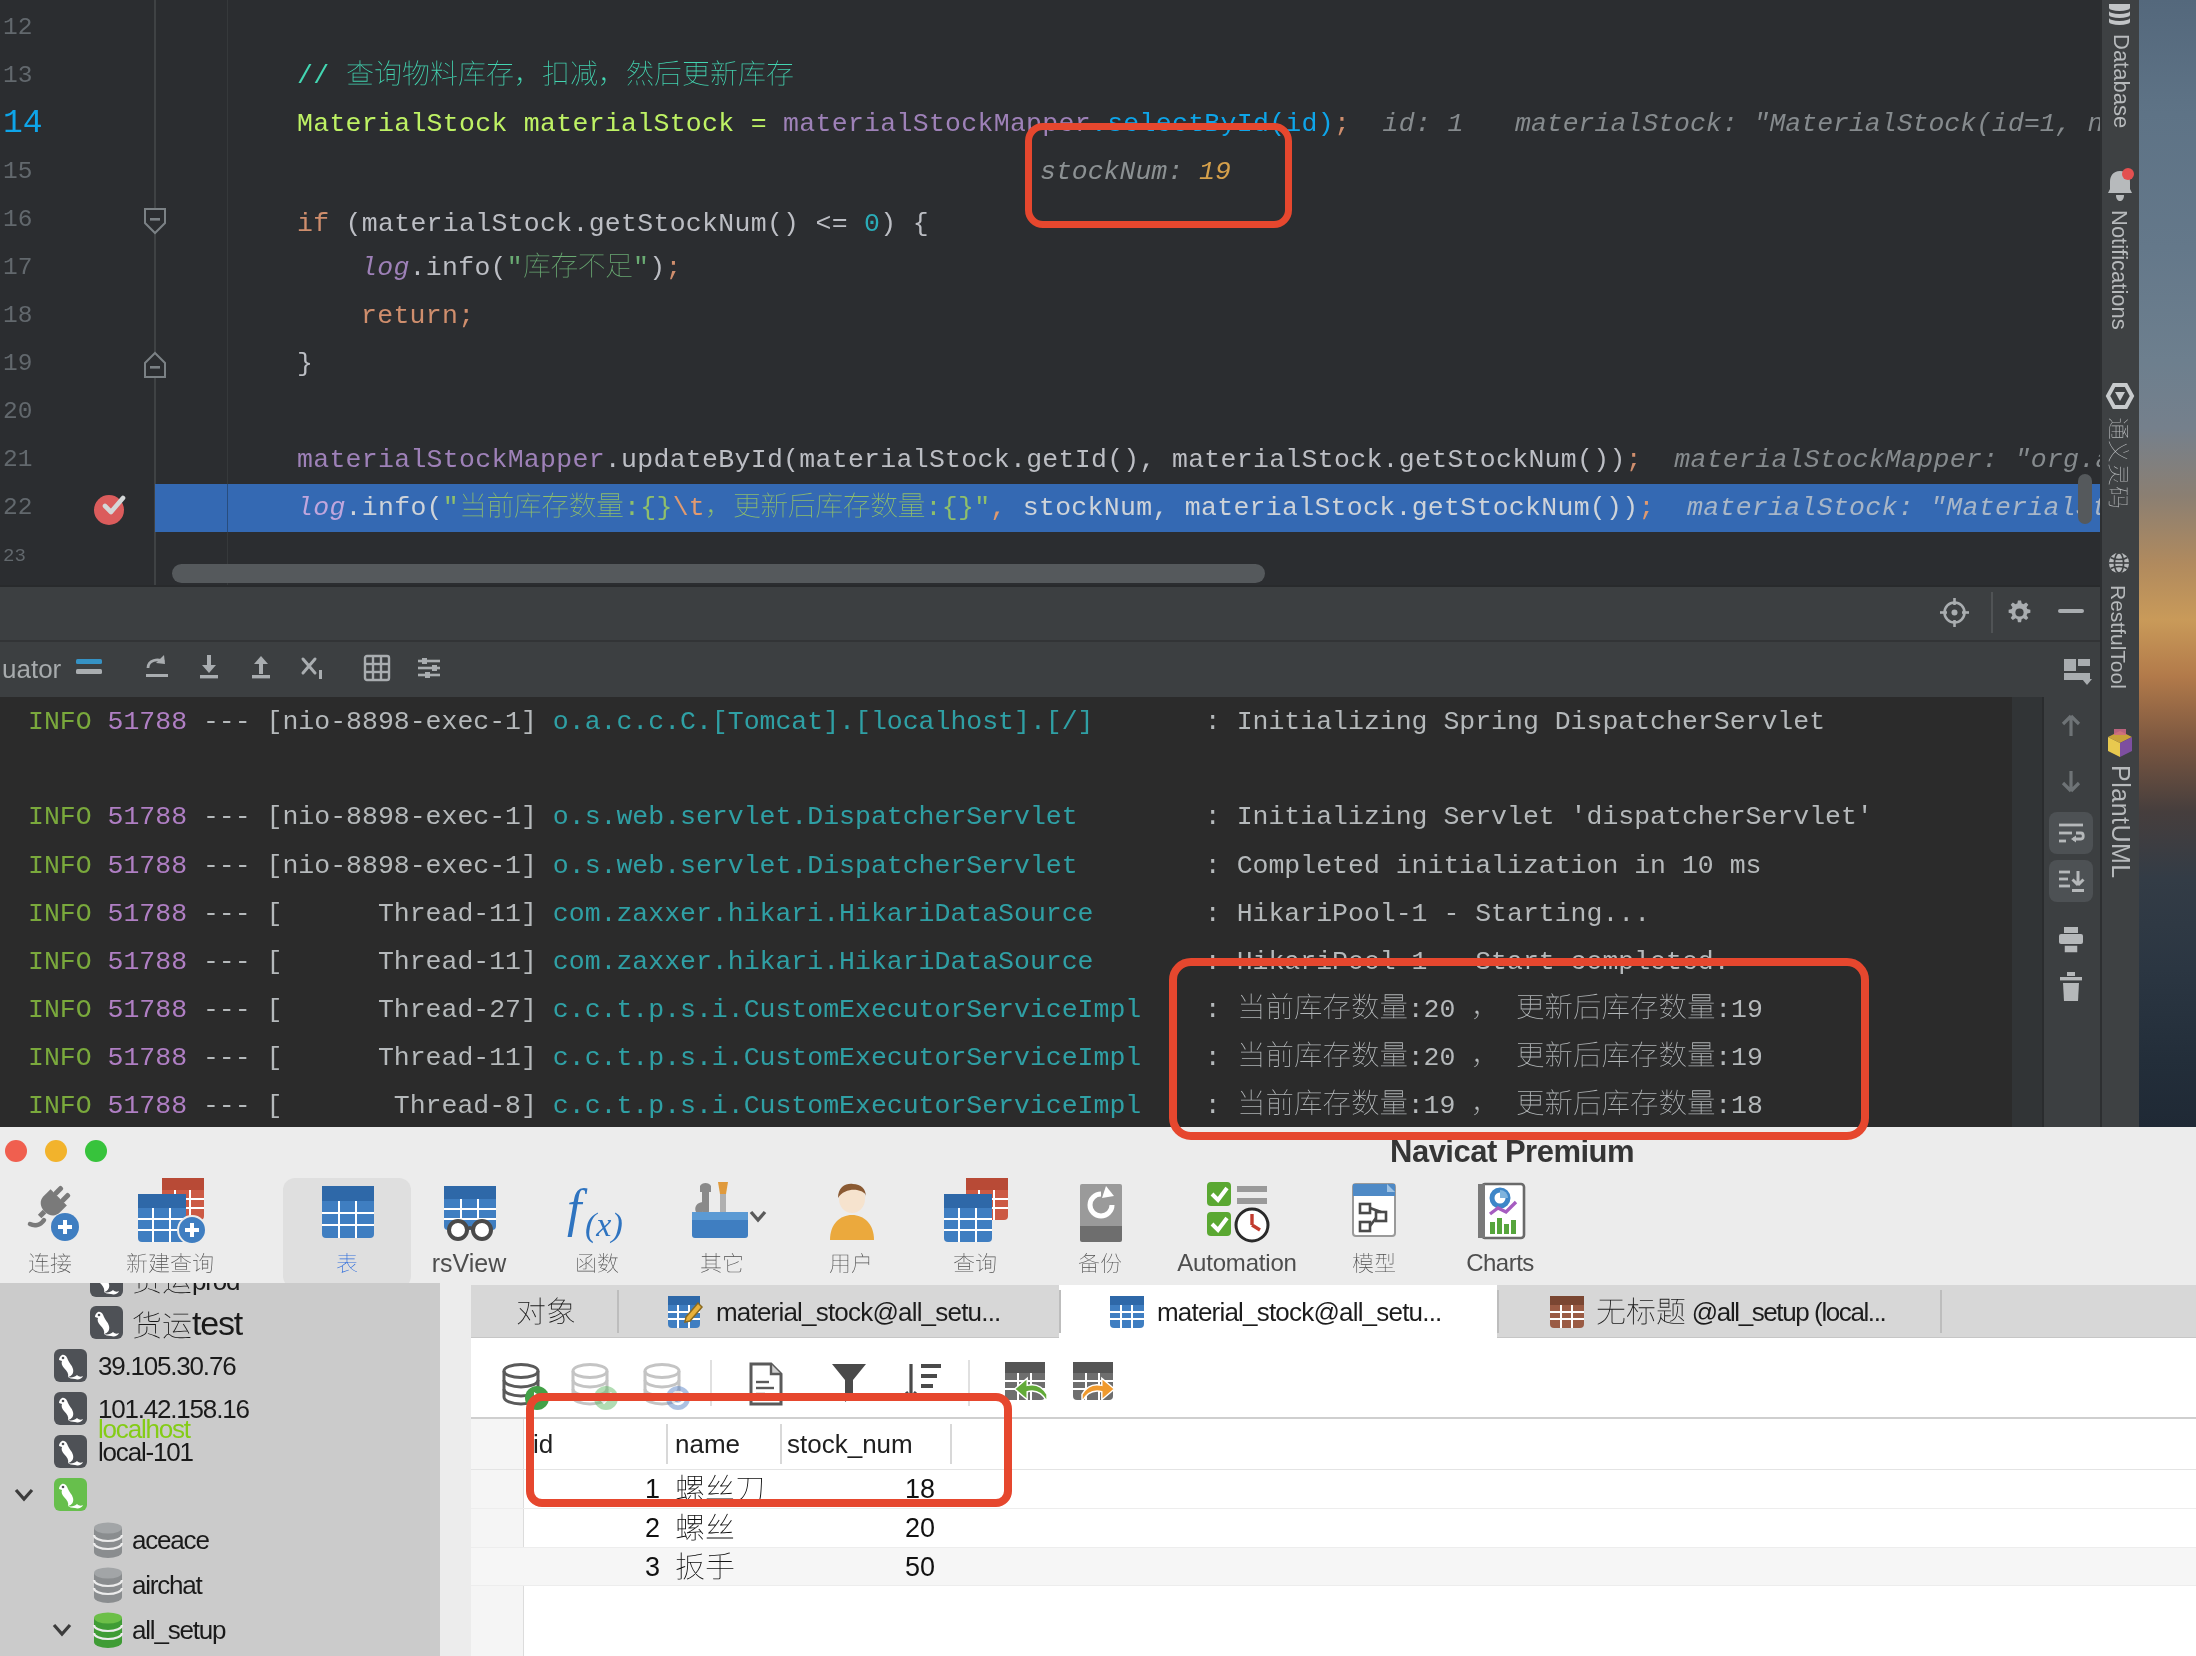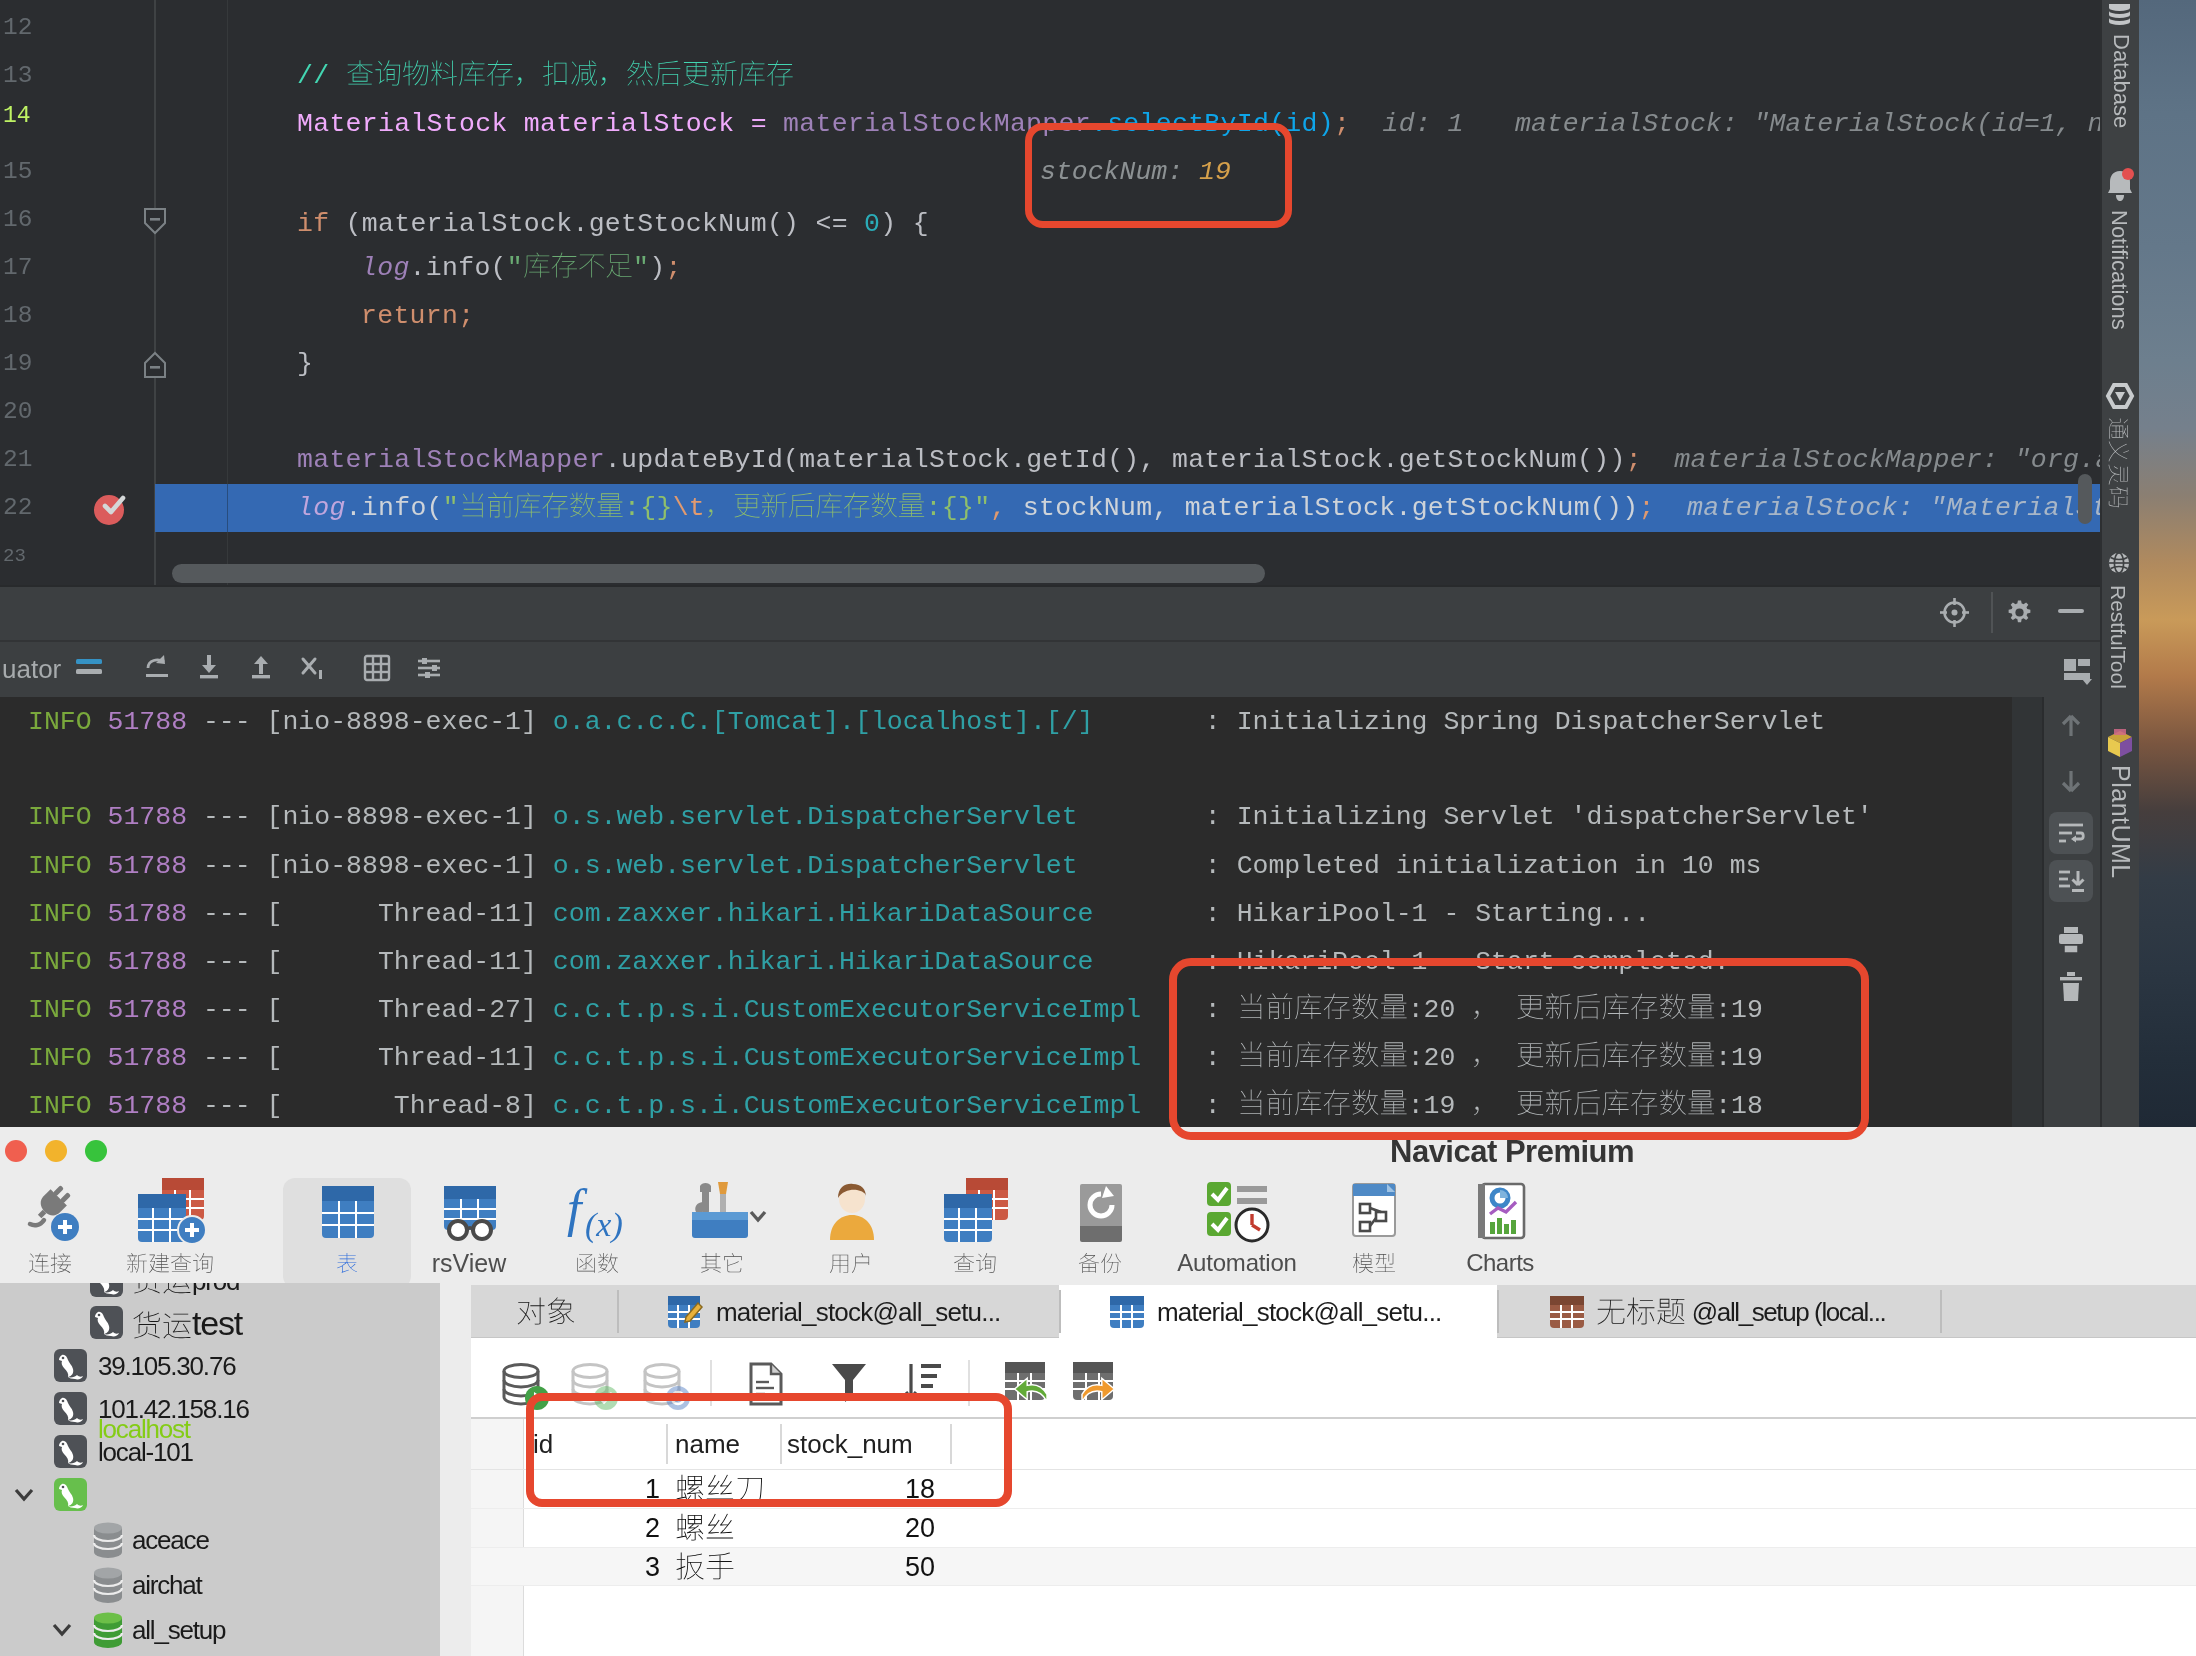--- a/index.html
+++ b/index.html
@@ -54,21 +54,21 @@
 <path fill="#7d4fa0" d="M27 10 L15 16 L15 30 L27 24 Z"></path>
 <path fill="#d06a88" d="M9 2 L21 2 L21 8 L9 8 Z" opacity="0.85"></path>
     </svg>
     <div class="a" style="left:0;top:0;width:2100px;height:585px;overflow:hidden">
       <div class="a" style="left:154px;top:0;width:2px;height:585px;background:#3f4244"></div>
       <div class="a" style="left:227px;top:0;width:1px;height:585px;background:#36393b"></div>
       <div class="a" style="left:155px;top:484px;width:1945px;height:48px;background:#3469b3"></div>
       <div class="a" style="left:227px;top:484px;width:1px;height:48px;background:rgba(20,25,30,0.35)"></div>
       <div class="m" style="left:3px;top:4px;font-size:24.5px;color:#62686d">12</div>
       <div class="m" style="left:3px;top:52px;font-size:24.5px;color:#62686d">13</div>
-      <div class="m" style="left:3px;top:92px;font-size:23px;color:#bef264">14</div>
+      <div class="m" style="left:3px;top:100px;font-size:33px;color:#0ea5e9">14</div>
       <div class="m" style="left:3px;top:148px;font-size:24.5px;color:#62686d">15</div>
       <div class="m" style="left:3px;top:196px;font-size:24.5px;color:#62686d">16</div>
       <div class="m" style="left:3px;top:244px;font-size:24.5px;color:#62686d">17</div>
       <div class="m" style="left:3px;top:292px;font-size:24.5px;color:#62686d">18</div>
       <div class="m" style="left:3px;top:340px;font-size:24.5px;color:#62686d">19</div>
       <div class="m" style="left:3px;top:388px;font-size:24.5px;color:#62686d">20</div>
       <div class="m" style="left:3px;top:436px;font-size:24.5px;color:#62686d">21</div>
       <div class="m" style="left:3px;top:484px;font-size:24.5px;color:#62686d">22</div>
       <div class="m" style="left:3px;top:532px;font-size:19px;color:#62686d">23</div>
       <svg class="a" style="left:142px;top:206px" width="26" height="30" viewBox="0 0 26 30">
@@ -77,21 +77,21 @@
       </svg>
       <svg class="a" style="left:142px;top:350px" width="26" height="30" viewBox="0 0 26 30">
 <path d="M13 3 L23 13 V27 H3 V13 Z" fill="#2b2d30" stroke="#7b8185" stroke-width="2"></path>
 <rect x="8" y="16" width="10" height="2.6" fill="#7b8185"></rect>
       </svg>
       <svg class="a" style="left:92px;top:491px" width="36" height="36" viewBox="0 0 36 36">
 <circle cx="17" cy="19" r="15" fill="#db5c5c"></circle>
 <path d="M13 15 L19 21 L31 7" fill="none" stroke="#d4d7d8" stroke-width="4.6" stroke-linecap="round" stroke-linejoin="round"></path>
       </svg>
       <div class="m" style="left:297px;top:52px;letter-spacing:0.3px"><span style="color:#43d6b2;">//&nbsp;</span><svg width="448.0" height="28.0" viewBox="0 0 16000 1000" style="vertical-align:-3.5px;" fill="#43d6b2">['<use href="#g67E5" x="0"></use>', '<use href="#g8BE2" x="1000"></use>', '<use href="#g7269" x="2000"></use>', '<use href="#g6599" x="3000"></use>', '<use href="#g5E93" x="4000"></use>', '<use href="#g5B58" x="5000"></use>', '<use href="#gFF0C" x="6000"></use>', '<use href="#g6263" x="7000"></use>', '<use href="#g51CF" x="8000"></use>', '<use href="#gFF0C" x="9000"></use>', '<use href="#g7136" x="10000"></use>', '<use href="#g540E" x="11000"></use>', '<use href="#g66F4" x="12000"></use>', '<use href="#g65B0" x="13000"></use>', '<use href="#g5E93" x="14000"></use>', '<use href="#g5B58" x="15000"></use>']</svg></div>
-      <div class="m" style="left:297px;top:100px;letter-spacing:0.3px"><span style="color:#f0abfc;">MaterialStock materialStock = </span><span style="color:#9e81b8;">materialStockMapper</span><span style="color:#0ea5e9;">.selectById(id)</span><span style="color:#cf8e6d;">;</span><span style="color:#bcbec4;">  </span><span style="color:#868b8e;font-style:italic;">id: 1</span></div>
+      <div class="m" style="left:297px;top:100px;letter-spacing:0.3px"><span style="color:#bef264;">MaterialStock materialStock = </span><span style="color:#9e81b8;">materialStockMapper</span><span style="color:#0ea5e9;">.selectById(id)</span><span style="color:#cf8e6d;">;</span><span style="color:#bcbec4;">  </span><span style="color:#868b8e;font-style:italic;">id: 1</span></div>
       <div class="m" style="left:1515px;top:100px;color:#868b8e;font-style:italic">materialStock: "MaterialStock(id=1, n</div>
       <div class="m" style="left:1040px;top:148px;font-style:italic"><span style="color:#8c9193;font-style:italic;">stockNum: </span><span style="color:#d5a04b;font-style:italic;">19</span></div>
       <div class="m" style="left:297px;top:200px;letter-spacing:0.3px"><span style="color:#cf8e6d;">if</span><span style="color:#bcbec4;"> (materialStock.getStockNum() &lt;= </span><span style="color:#2aacb8;">0</span><span style="color:#bcbec4;">) {</span></div>
       <div class="m" style="left:361px;top:244px;letter-spacing:0.3px"><span style="color:#9e81b8;font-style:italic;">log</span><span style="color:#bcbec4;">.info(</span><span style="color:#6aab73;">"</span><svg width="110.0" height="28.0" viewBox="0 0 3946 1000" style="vertical-align:-3.5px;" fill="#6aab73">['<use href="#g5E93" x="0"></use>', '<use href="#g5B58" x="982"></use>', '<use href="#g4E0D" x="1964"></use>', '<use href="#g8DB3" x="2946"></use>']</svg><span style="color:#6aab73;">"</span><span style="color:#bcbec4;">)</span><span style="color:#cf8e6d;">;</span></div>
       <div class="m" style="left:361px;top:292px;letter-spacing:0.3px"><span style="color:#cf8e6d;">return;</span></div>
       <div class="m" style="left:297px;top:340px;letter-spacing:0.3px"><span style="color:#bcbec4;">}</span></div>
       <div class="m" style="left:297px;top:436px;letter-spacing:0.3px"><span style="color:#9e81b8;">materialStockMapper</span><span style="color:#bcbec4;">.updateById(materialStock.getId(), materialStock.getStockNum())</span><span style="color:#cf8e6d;">;</span><span style="color:#bcbec4;"> </span><span style="color:#868b8e;font-style:italic;"> materialStockMapper: "org.a</span></div>
       <div class="m" style="left:297px;top:484px;letter-spacing:0.3px"><span style="color:#c0a6dd;font-style:italic;">log</span><span style="color:#ced3d9;">.info(</span><span style="color:#8fbf6b;">"</span><svg width="165.0" height="28.0" viewBox="0 0 5911 1000" style="vertical-align:-3.5px;" fill="#8fbf6b">['<use href="#g5F53" x="0"></use>', '<use href="#g524D" x="982"></use>', '<use href="#g5E93" x="1964"></use>', '<use href="#g5B58" x="2946"></use>', '<use href="#g6570" x="3929"></use>', '<use href="#g91CF" x="4911"></use>']</svg><span style="color:#8fbf6b;">:{}</span><span style="color:#e09a70;">\t</span><svg width="28.0" height="28.0" viewBox="0 0 1000 1000" style="vertical-align:-3.5px;" fill="#8fbf6b">['<use href="#gFF0C" x="0"></use>']</svg><svg width="192.5" height="28.0" viewBox="0 0 6893 1000" style="vertical-align:-3.5px;" fill="#8fbf6b">['<use href="#g66F4" x="0"></use>', '<use href="#g65B0" x="982"></use>', '<use href="#g540E" x="1964"></use>', '<use href="#g5E93" x="2946"></use>', '<use href="#g5B58" x="3929"></use>', '<use href="#g6570" x="4911"></use>', '<use href="#g91CF" x="5893"></use>']</svg><span style="color:#8fbf6b;">:{}"</span><span style="color:#e09a70;">,</span><span style="color:#ced3d9;"> stockNum, materialStock.getStockNum())</span><span style="color:#e09a70;">;</span><span style="color:#ced3d9;">  </span><span style="color:#a8b6c7;font-style:italic;">materialStock: "MaterialSt</span></div>
       <div class="a" style="left:172px;top:564px;width:1093px;height:19px;background:#55595c;border-radius:10px"></div>
       <div class="a" style="left:2078px;top:474px;width:14px;height:50px;background:#55595c;border-radius:7px"></div>

